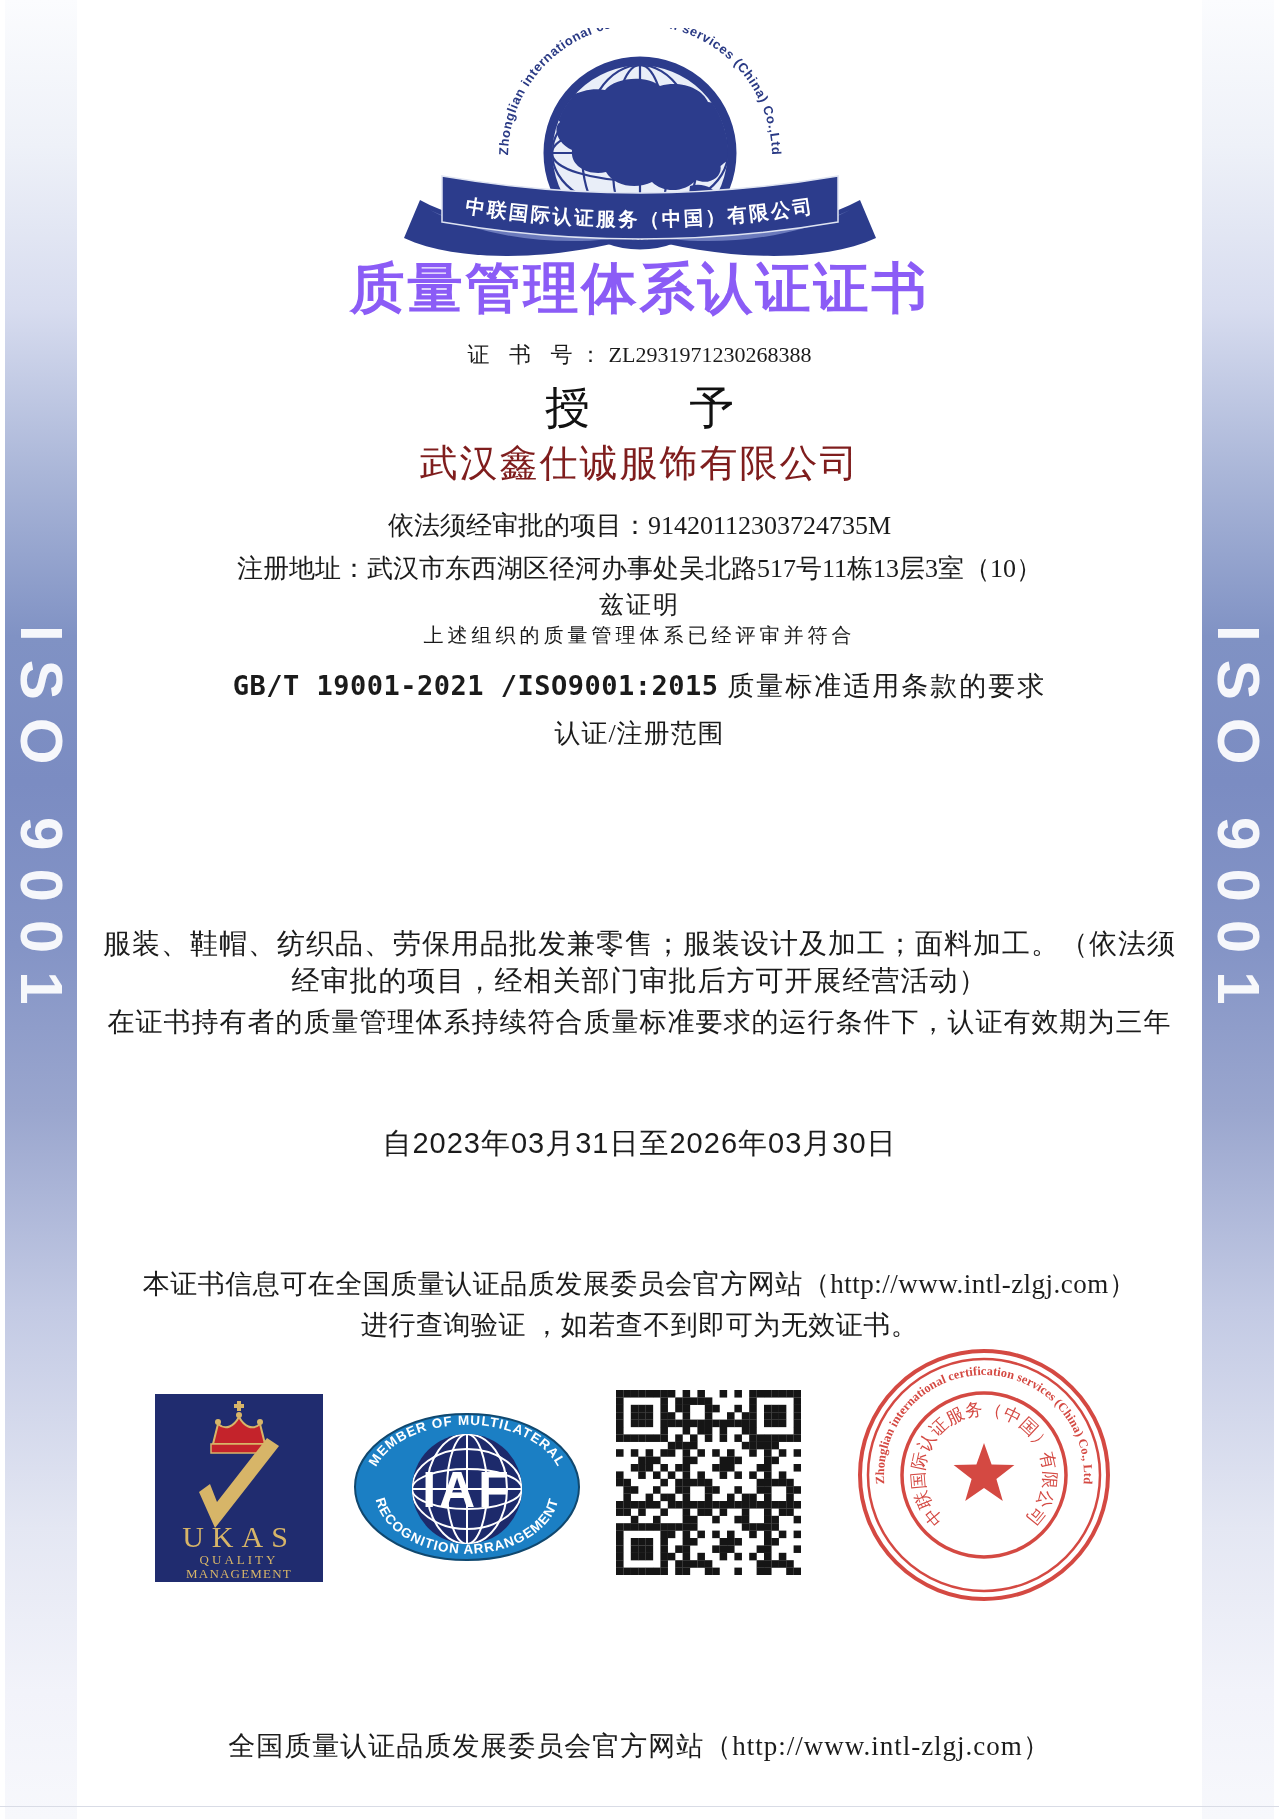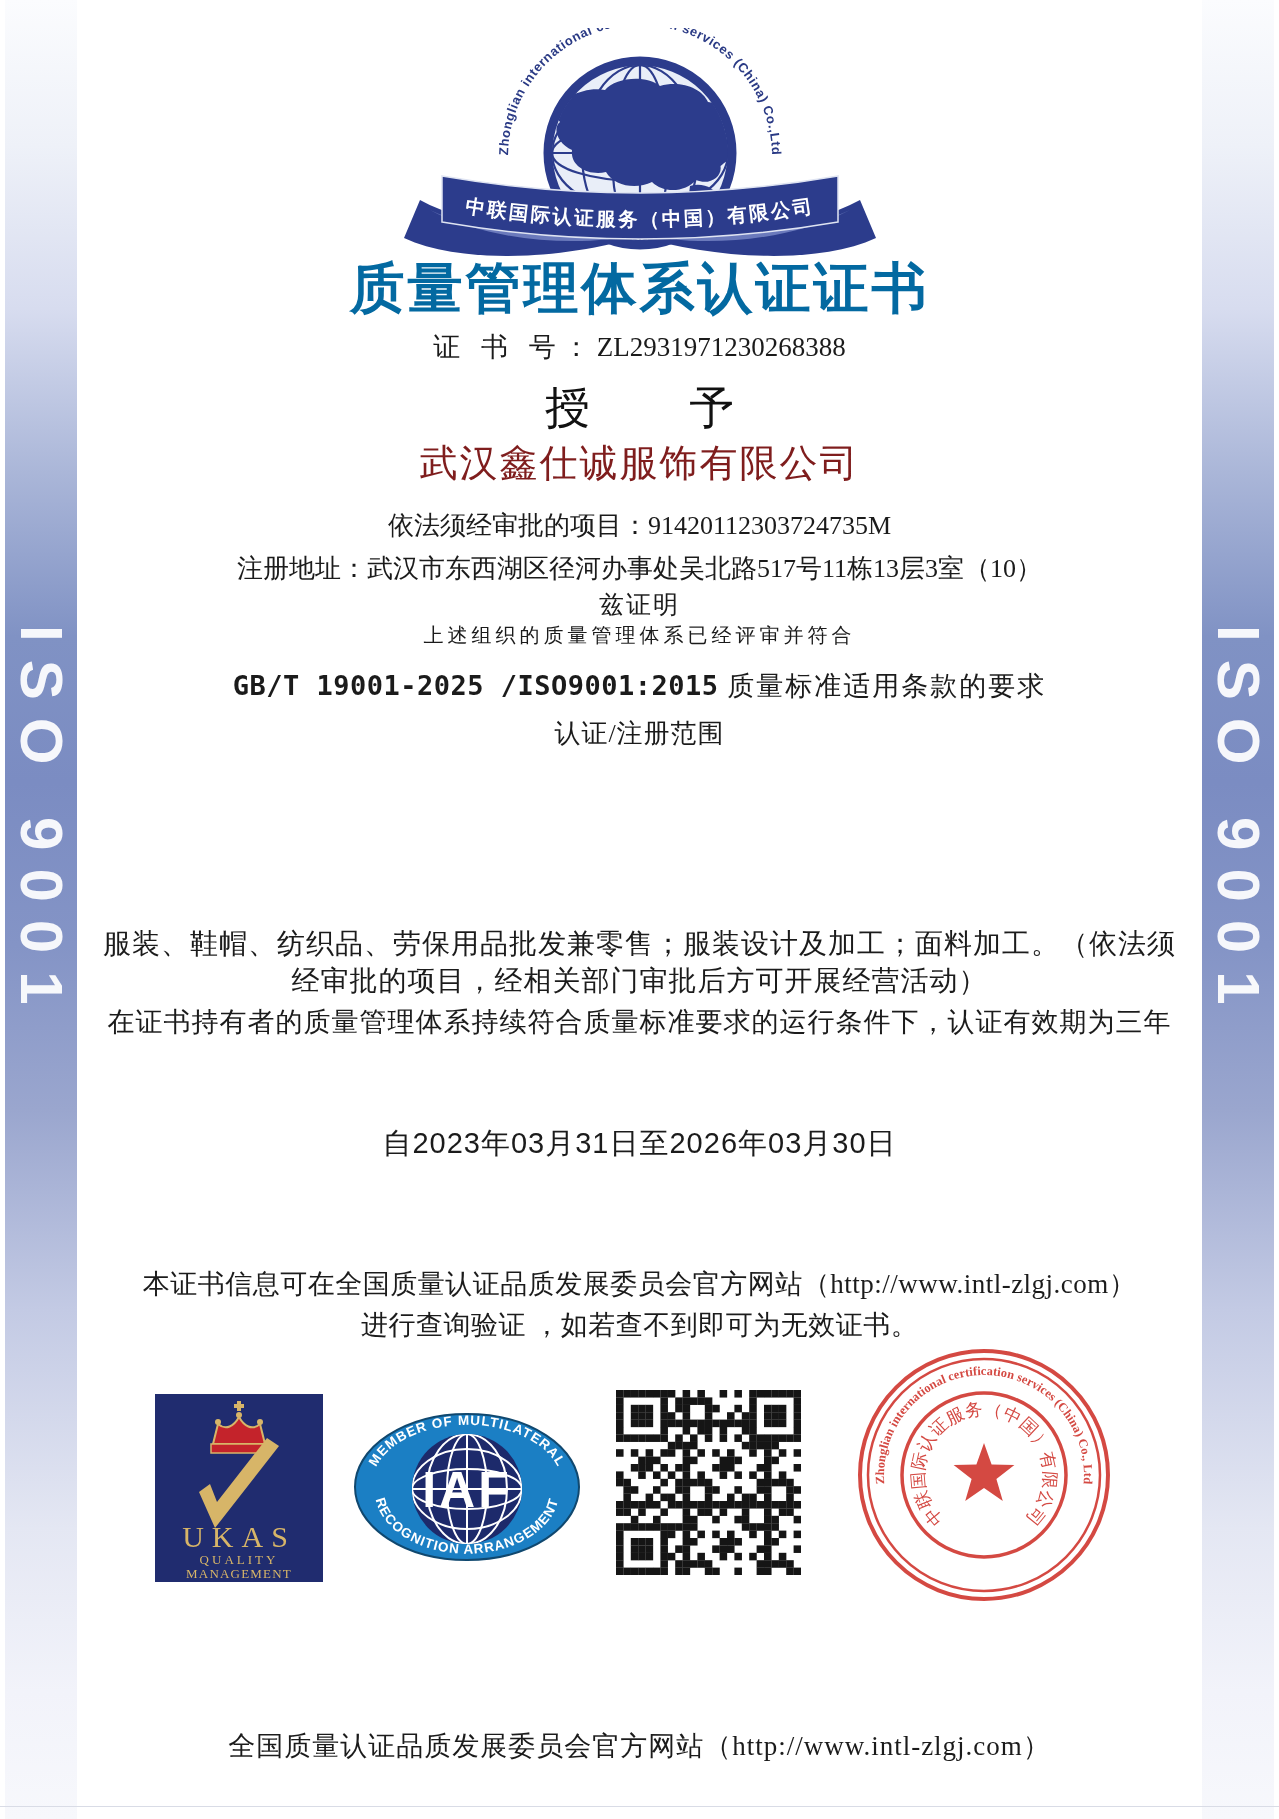--- a/index.html
+++ b/index.html
@@ -25,22 +25,22 @@
   .iso-vert.right{right:5px;}
   .iso-vert span{
     writing-mode:vertical-rl;
     font-family:"Liberation Sans", sans-serif;
     font-size:60px;font-weight:600;letter-spacing:18px;
     color:rgba(255,255,255,0.93);white-space:nowrap;
   }
   
   .line{position:absolute;left:90px;right:90px;text-align:center;}
   .title{top:252px;font-family:"Liberation Sans", sans-serif;
-         font-size:55px;font-weight:900;letter-spacing:3px;color:#0369a1;}
-  .certno{top:329px;font-size:27px;}
+         font-size:55px;font-weight:900;letter-spacing:3px;color:#8b5cf6;}
+  .certno{top:340px;font-size:22px;}
   .certno .lbl{letter-spacing:7px;}
   .award{top:378px;font-size:45px;font-weight:400;word-spacing:88px;color:#111;}
   .company{top:438px;font-size:38px;letter-spacing:2px;color:#7f1d1d;}
   .credit{top:508px;font-size:26px;}
   .addr{top:551px;font-size:26px;}
   .hereby{top:588px;font-size:25px;letter-spacing:2px;}
   .review{top:622px;font-size:20px;letter-spacing:4px;}
   .standard{top:668px;font-size:27px;}
   .standard .code{font-family:"DejaVu Sans Mono", monospace;font-weight:700;letter-spacing:0.5px;}
   .standard .desc{letter-spacing:2px;}
@@ -135,21 +135,21 @@
 
 <div class="line addr">
   <span>注册地址：</span><span>武汉市东西湖区径河办事处吴北路517号11栋13层3室（10）</span>
 </div>
 
 <div class="line hereby">兹证明</div>
 
 <div class="line review">上述组织的质量管理体系已经评审并符合</div>
 
 <div class="line standard">
-  <span class="code">GB/T 19001-2025 /ISO9001:2015</span><span class="desc"> 质量标准适用条款的要求</span>
+  <span class="code">GB/T 19001-2021 /ISO9001:2015</span><span class="desc"> 质量标准适用条款的要求</span>
 </div>
 
 <div class="line scopelbl">认证/注册范围</div>
 
 <div class="line scope">服装、鞋帽、纺织品、劳保用品批发兼零售；服装设计及加工；面料加工。（依法须经审批的项目，经相关部门审批后方可开展经营活动）</div>
 
 <div class="line validity">在证书持有者的质量管理体系持续符合质量标准要求的运行条件下，认证有效期为三年</div>
 
 <div class="line daterange">自2023年03月31日至2026年03月30日</div>
 

